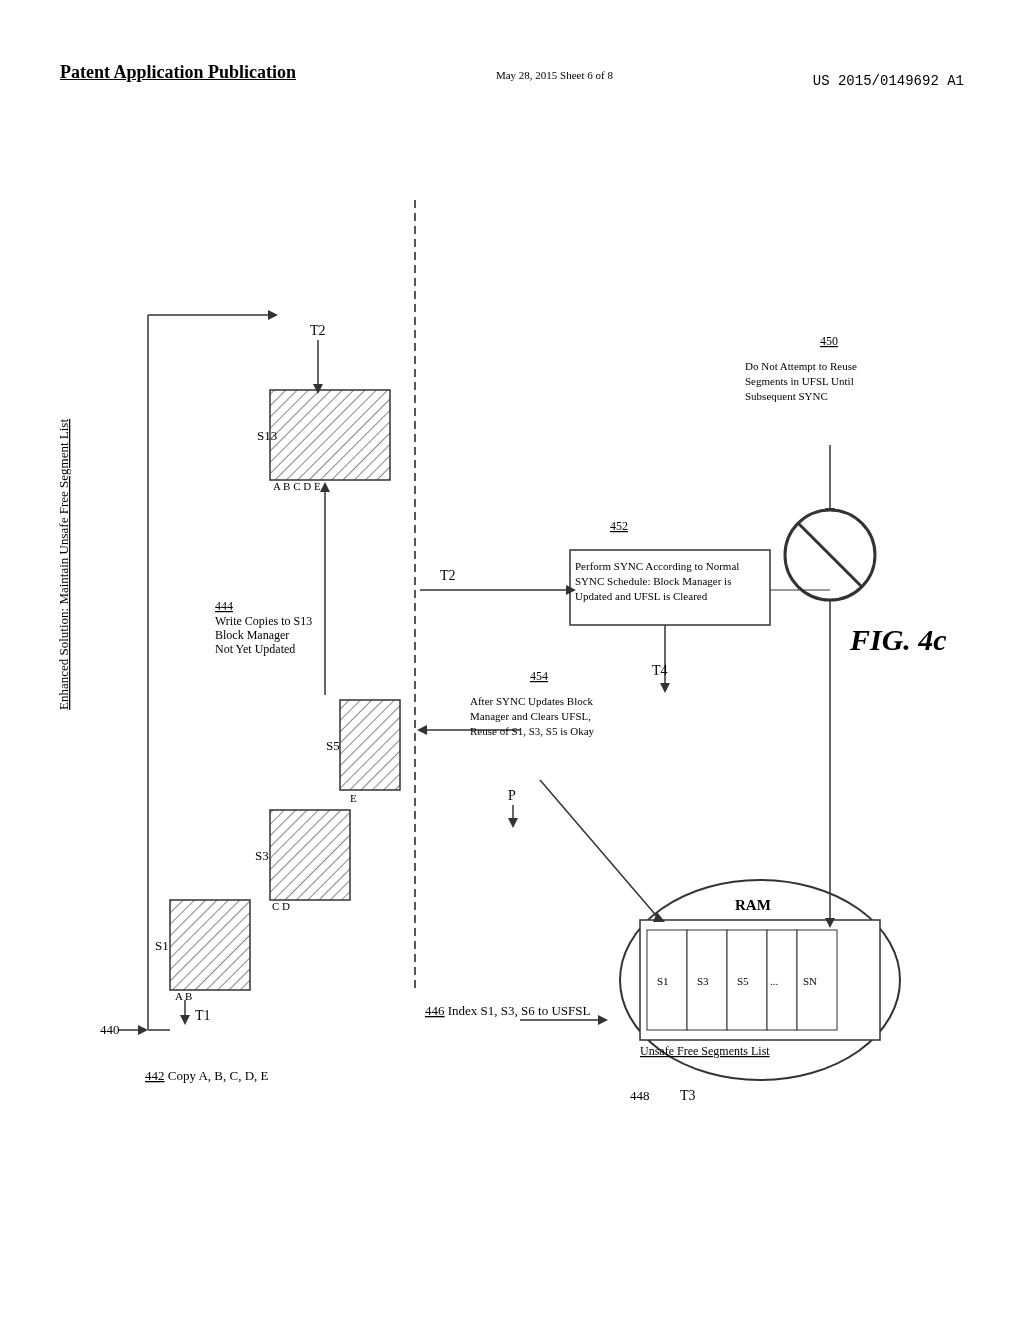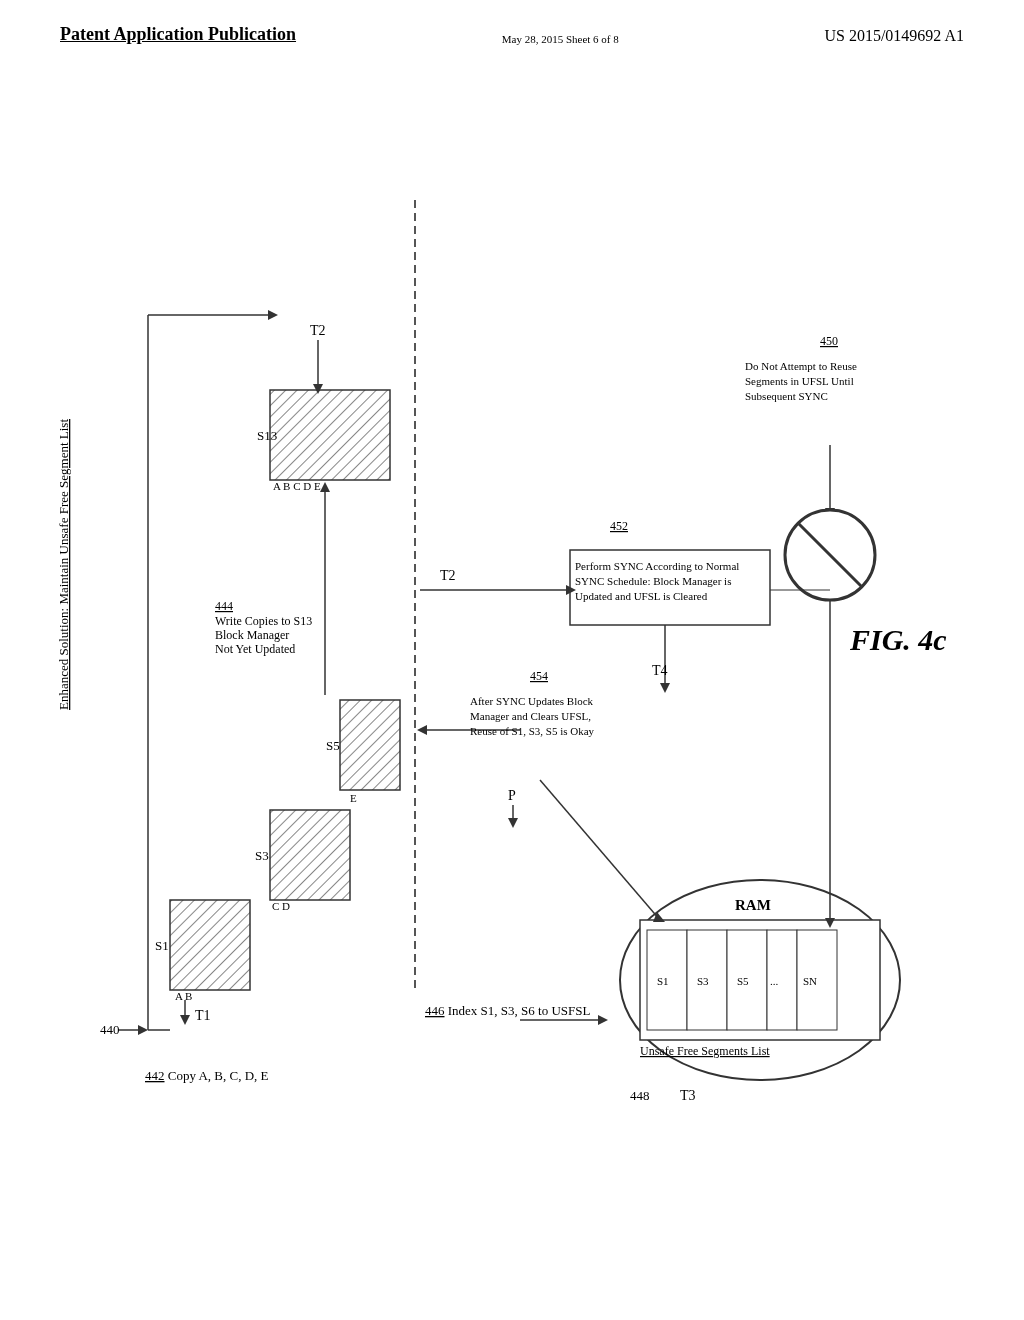--- a/index.html
+++ b/index.html
@@ -8,41 +8,42 @@
       height: 1320px;
       background: #fff;
       font-family: 'Times New Roman', Times, serif;
       position: relative;
       overflow: hidden;
     }
 
     .page-header {
       display: flex;
       justify-content: space-between;
-      align-items: flex-end;
-      padding: 23px 60px 20px 60px;
+      align-items: center;
+      padding: 56px 60px 20px 60px;
       border-bottom: none;
     }
 
     .header-left {
       font-size: 18px;
       font-weight: bold;
       text-decoration: underline;
     }
 
     .header-center {
       font-size: 11px;
       text-align: center;
       margin-top: 4px;
     }
 
     .header-right {
-      font-size: 16px;
+      font-size: 14px;
       text-align: right;
-      margin-top: 4px;
+      margin-top: 17px;
+      font-family: Liberation Mono, monospace;
     }
 
     .diagram-area {
       position: absolute;
       top: 160px;
       left: 40px;
       width: 940px;
       height: 1100px;
     }
 

